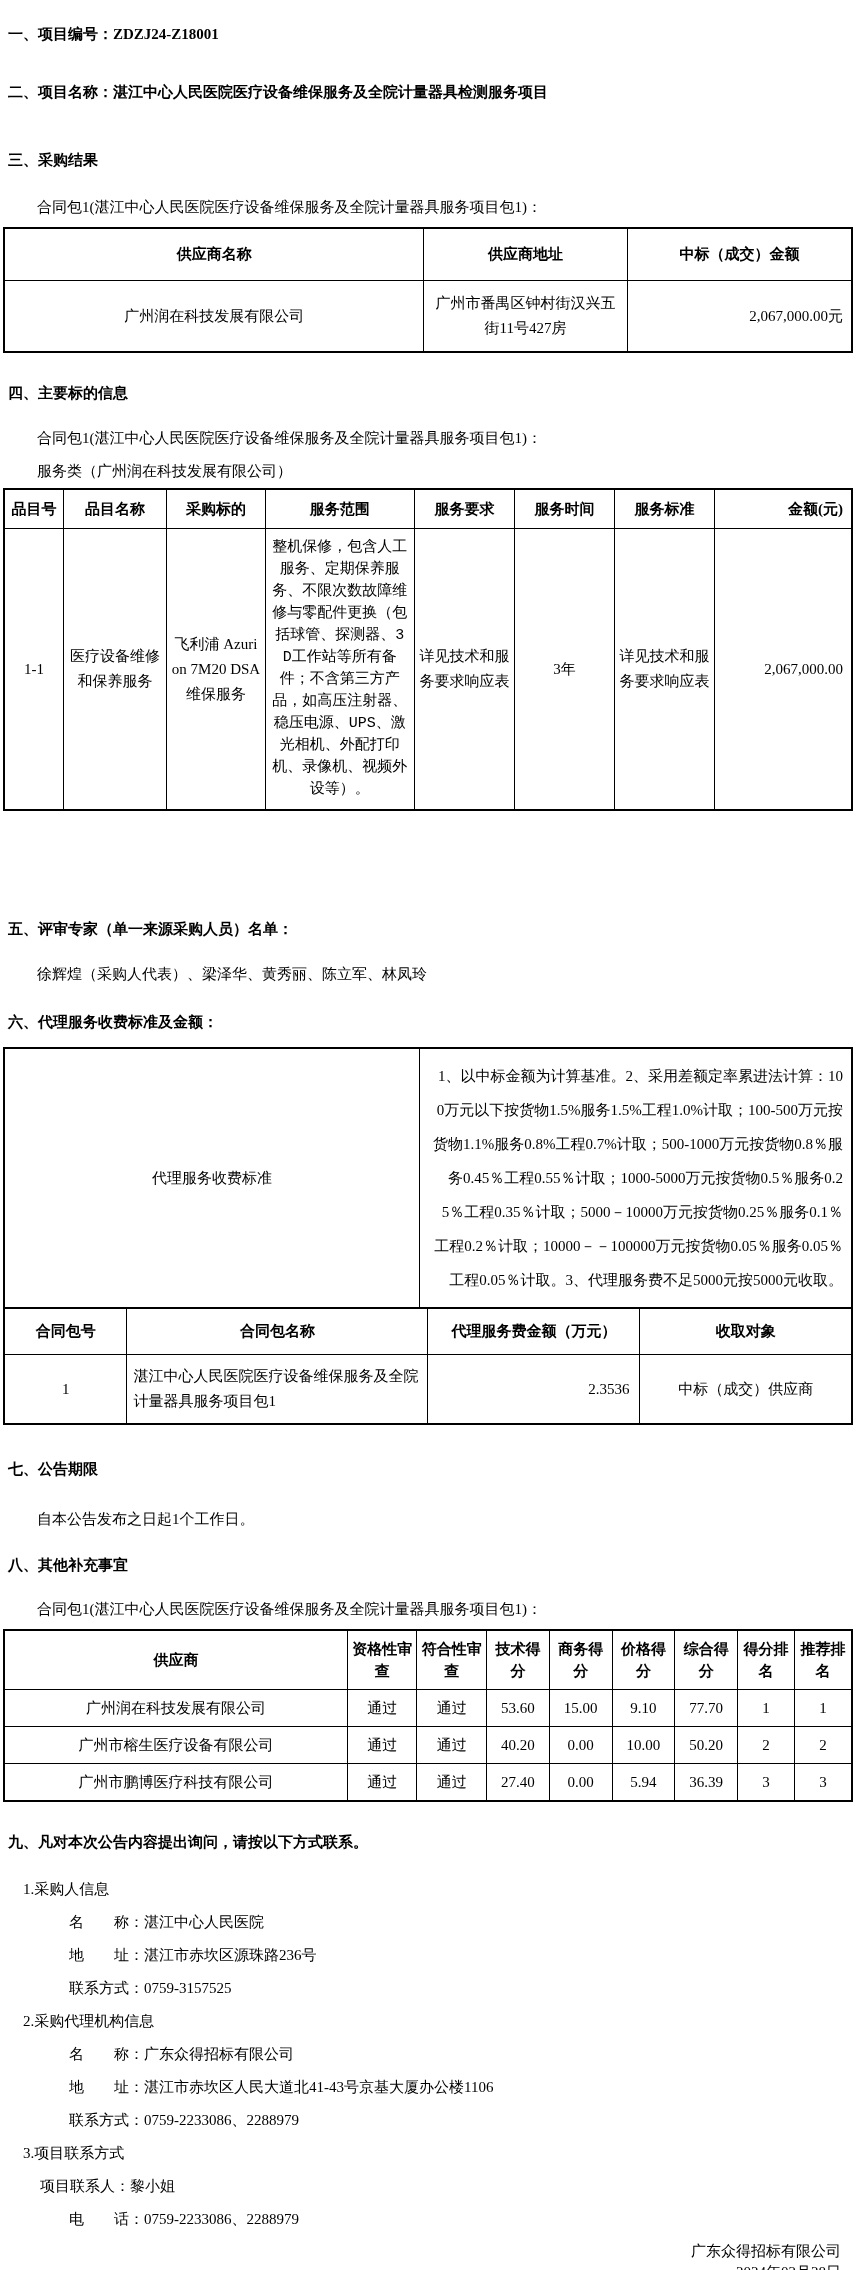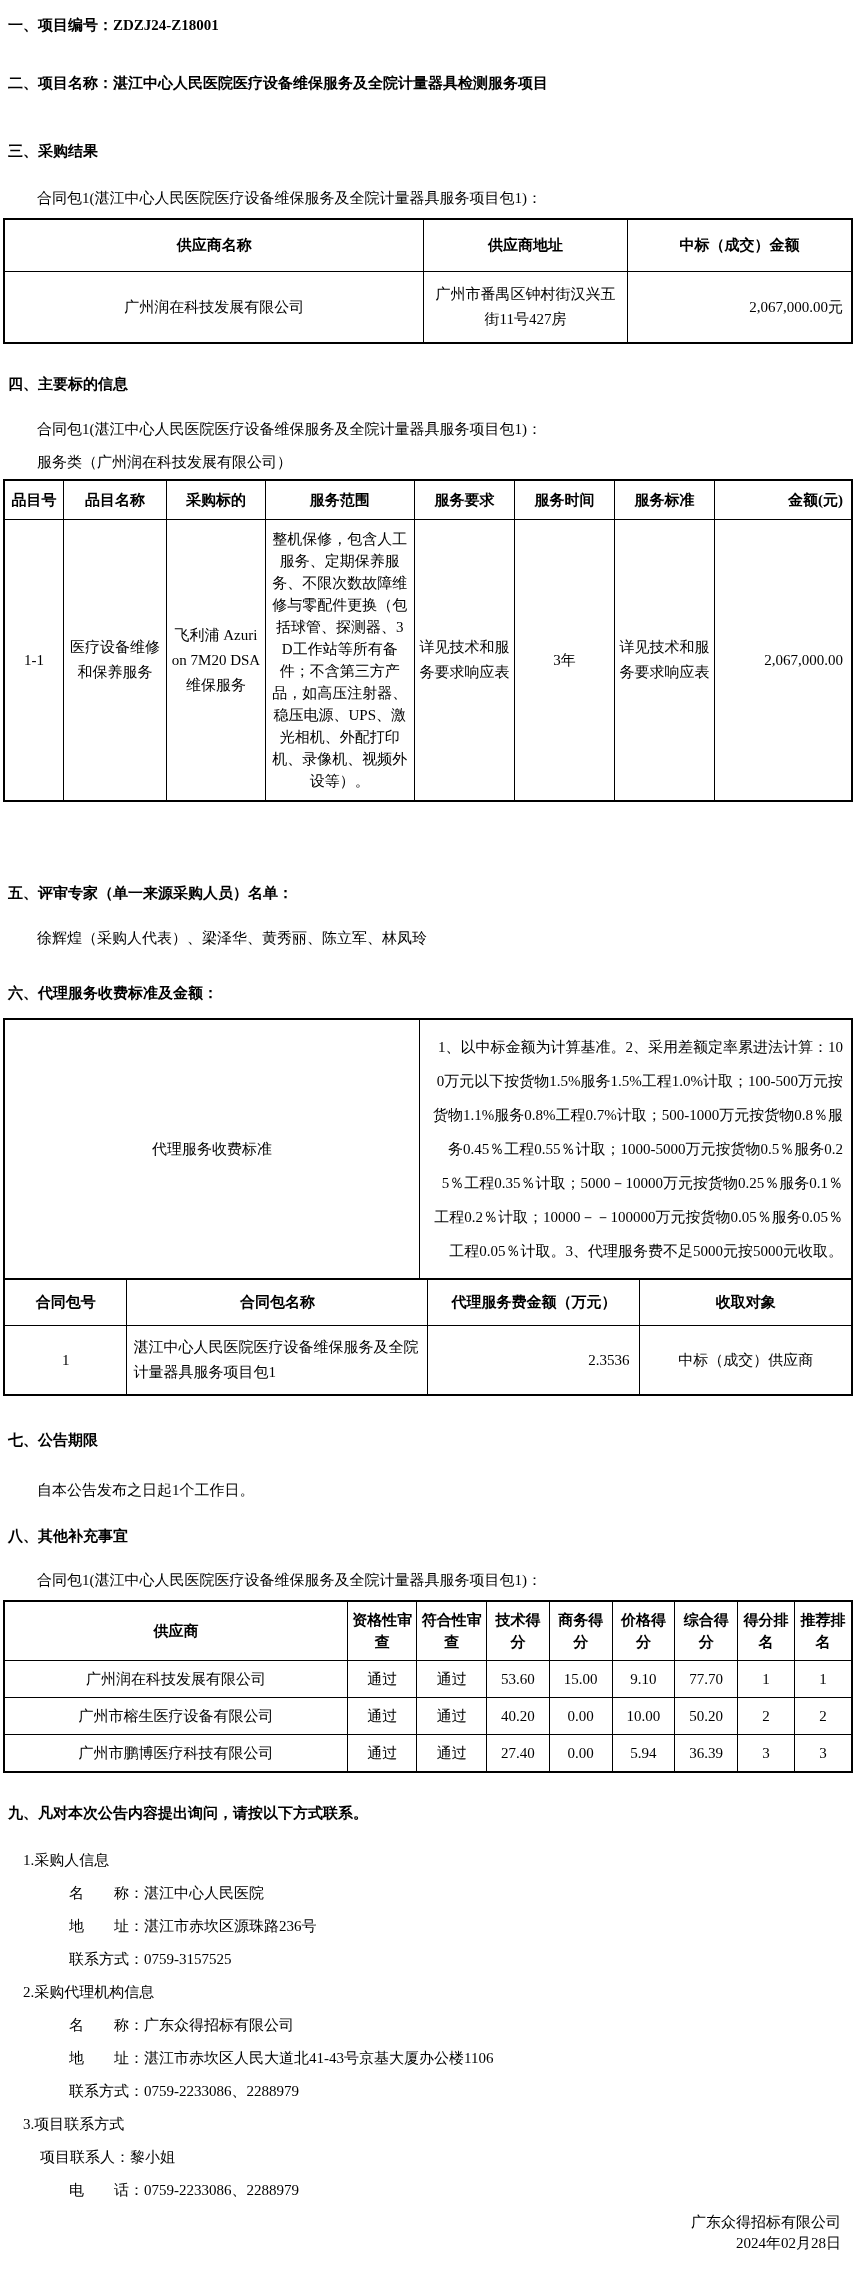--- a/index.html
+++ b/index.html
@@ -23,21 +23,21 @@
   
   .t1 { margin-top:10px; }
   .t1 th { padding:16px 4px; }
   .t1 td { padding:10px 4px; line-height:25px; }
   .t1 .num { text-align:right; padding-right:8px; }
 
   
   .t2 { margin-top:7px; }
   .t2 th { padding:9px 2px; line-height:20px; }
   .t2 td { padding:8px 4px; line-height:25px; vertical-align:middle; }
-  .t2 td.scope { line-height:22px; padding:8px 6px; }
+  .t2 td.scope { line-height:22px; padding:8px 6px;font-family:Liberation Mono, monospace; }
   .t2 .num { text-align:right; padding-right:8px; }
 
   
   .t3a { margin-top:15px; border-bottom:none; }
   .t3a td.fee-label { padding:10px; }
   .t3a td.fee-text { text-align:right; line-height:34px; padding:10px 8px 10px 12px; }
   .t3b { margin-top:-2px; }
   .t3b th { padding:13px 4px; }
   .t3b td { padding:9px 6px; line-height:25px; }
   .t3b td.pkg-name { text-align:left; }
@@ -48,21 +48,21 @@
   .t4 th { padding:7px 2px; line-height:22px; }
   .t4 td { padding:8px 2px; line-height:20px; }
 
   .footer-line { text-align:right; padding-right:12px; line-height:20px; }
 </style>
 </head>
 <body>
 
 <div class="page">
 
-  <div class="h" style="margin-top:3px;">一、项目编号：ZDZJ24-Z18001</div>
+  <div class="h" style="margin-top:12px;">一、项目编号：ZDZJ24-Z18001</div>
 
   <div class="h" style="margin-top:38px;">二、项目名称：湛江中心人民医院医疗设备维保服务及全院计量器具检测服务项目</div>
 
   <div class="h" style="margin-top:48px;">三、采购结果</div>
   <p class="indent" style="margin-top:27px;">合同包1(湛江中心人民医院医疗设备维保服务及全院计量器具服务项目包1)：</p>
 
   <table class="tbl t1">
     <colgroup>
         <col style="width:49.5%">
         <col style="width:24%">
@@ -114,24 +114,24 @@
       <td>飞利浦 Azurion 7M20 DSA维保服务</td>
       <td class="scope">整机保修，包含人工服务、定期保养服务、不限次数故障维修与零配件更换（包括球管、探测器、3D工作站等所有备件；不含第三方产品，如高压注射器、稳压电源、UPS、激光相机、外配打印机、录像机、视频外设等）。</td>
       <td>详见技术和服务要求响应表</td>
       <td>3年</td>
       <td>详见技术和服务要求响应表</td>
       <td class="num">2,067,000.00</td>
     </tr>
   </tbody>
     </table>
 
-  <div class="h" style="margin-top:81px;">五、评审专家（单一来源采购人员）名单：</div>
+  <div class="h" style="margin-top:108px;">五、评审专家（单一来源采购人员）名单：</div>
   <p class="indent" style="margin-top:25px;">徐辉煌（采购人代表）、梁泽华、黄秀丽、陈立军、林凤玲</p>
 
-  <div class="h" style="margin-top:35px;">六、代理服务收费标准及金额：</div>
+  <div class="h" style="margin-top:28px;">六、代理服务收费标准及金额：</div>
 
   <table class="tbl t3a">
     <colgroup>
         <col style="width:49%">
         <col style="width:51%">
       </colgroup>
     <tbody>
         <tr>
       <td class="fee-label">代理服务收费标准</td>
       <td class="fee-text">1、以中标金额为计算基准。2、采用差额定率累进法计算：100万元以下按货物1.5%服务1.5%工程1.0%计取；100-500万元按货物1.1%服务0.8%工程0.7%计取；500-1000万元按货物0.8％服务0.45％工程0.55％计取；1000-5000万元按货物0.5％服务0.25％工程0.35％计取；5000－10000万元按货物0.25％服务0.1％工程0.2％计取；10000－－100000万元按货物0.05％服务0.05％工程0.05％计取。3、代理服务费不足5000元按5000元收取。</td>

